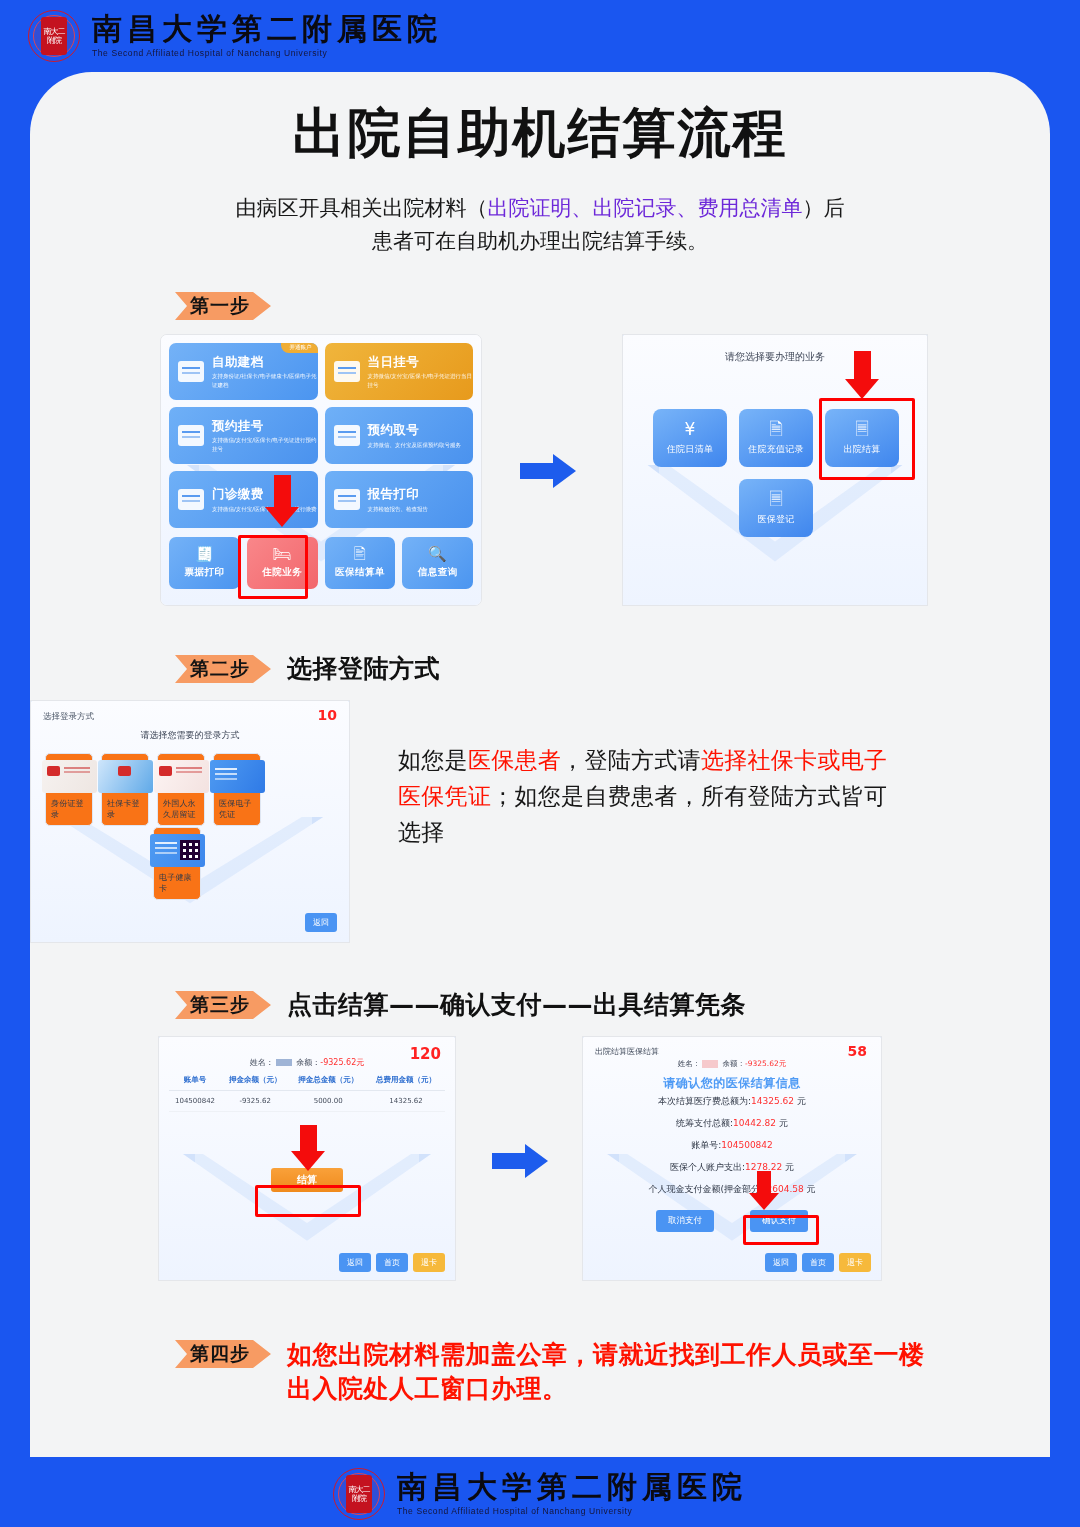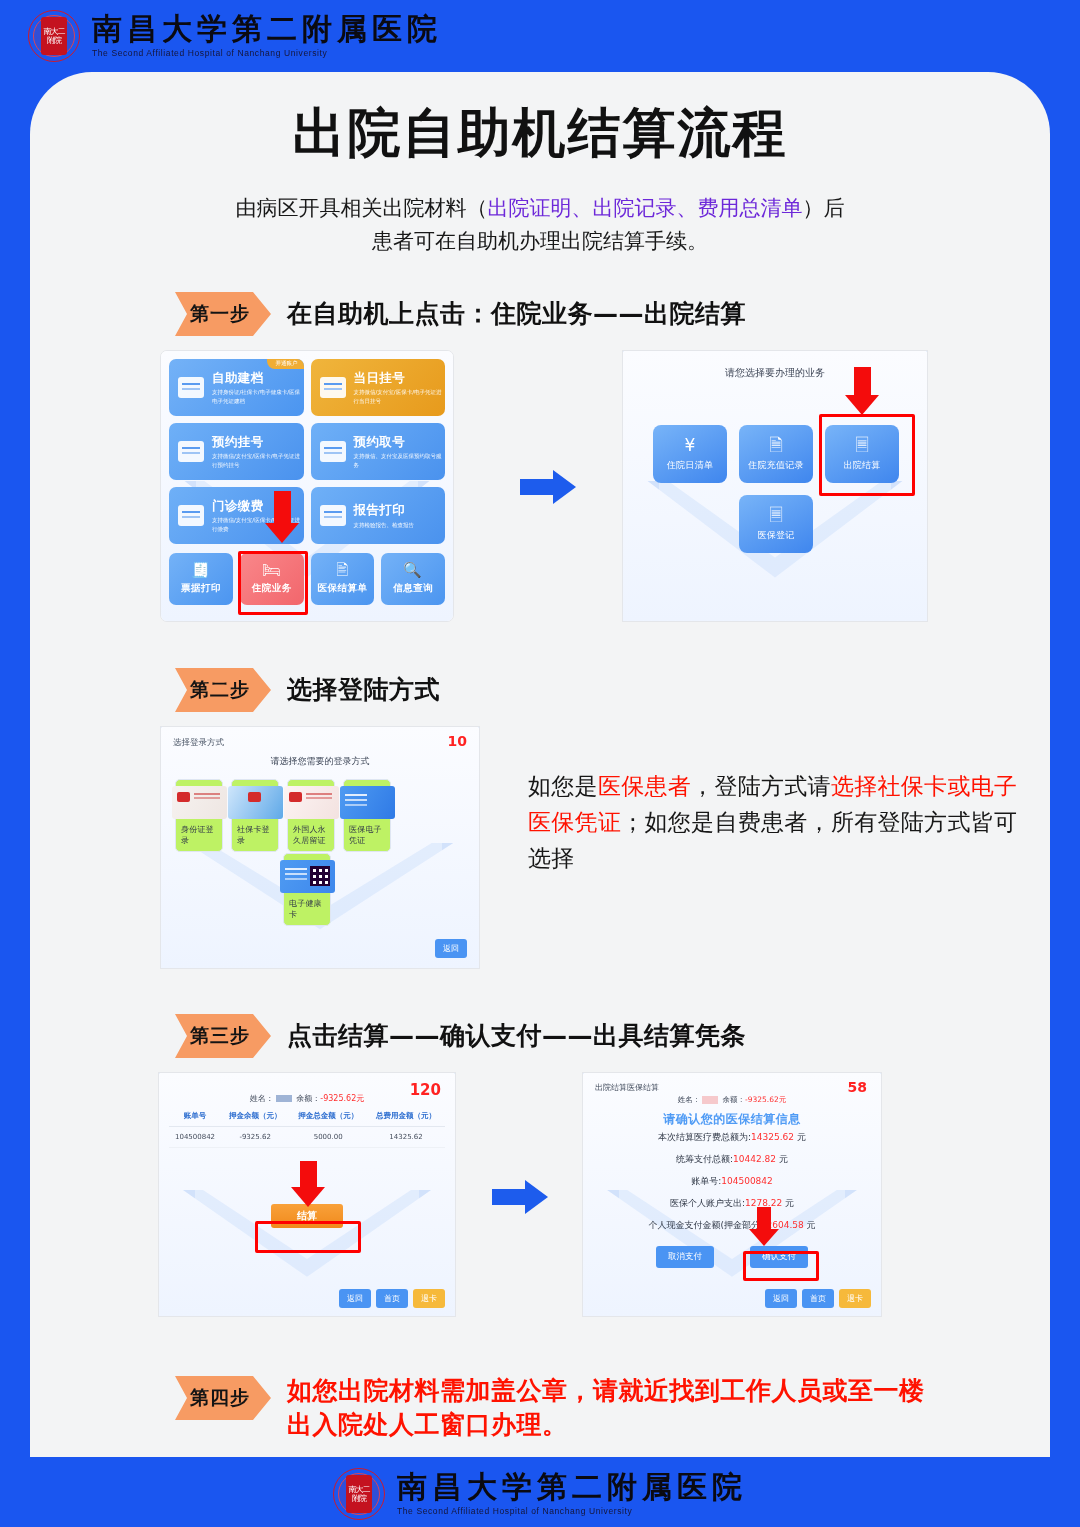--- a/index.html
+++ b/index.html
@@ -52,21 +52,21 @@
   }
   .subtitle {
     text-align: center; margin-top: 22px; font-size: 21px; line-height: 33px;
     color: #181818; font-family: "DejaVu Sans", sans-serif;
   }
   .subtitle .hl { color: #6d28d9; }
 
   
   .step-row { display: flex; align-items: center; margin-left: 145px; }
   .step-tag {
-    position: relative; height: 44px; min-width: 96px; background: #f79b63;
+    position: relative; height: 28px; min-width: 96px; background: #f79b63;
     color: #141414; font-size: 19px; font-weight: 700; letter-spacing: 1px;
     display: flex; align-items: center; justify-content: center;
     padding: 0 12px 0 6px;
     clip-path: polygon(0 0, calc(100% - 18px) 0, 100% 50%, calc(100% - 18px) 100%, 0 100%, 12px 50%);
     font-family: "DejaVu Sans", sans-serif;
   }
   .step-title {
     margin-left: 16px; font-size: 25px; font-weight: 700; color: #111; letter-spacing: .5px;
     font-family: "DejaVu Sans", sans-serif; line-height: 34px;
   }
@@ -88,21 +88,21 @@
   .iso-chevron {
     position: absolute; left: 8%; right: 8%; bottom: 6%; height: 46%;
     border-left: 12px solid rgba(173,203,247,.30);
     border-right: 12px solid rgba(173,203,247,.30);
     transform: skewY(0deg);
     clip-path: polygon(0 0, 8% 0, 50% 62%, 92% 0, 100% 0, 50% 78%);
     background: rgba(173,203,247,.26);
   }
 
   
-  .k1 { position: absolute; left: 0; top: 0; width: 294px; height: 272px; border-radius: 7px; }
+  .k1 { position: absolute; left: 0; top: 0; width: 322px; height: 272px; border-radius: 7px; }
   .k1grid { position: absolute; inset: 0; padding: 8px; display: flex; flex-direction: column; gap: 7px; }
   .k1row { display: flex; gap: 7px; }
   .tile-big {
     flex: 1; height: 57px; border-radius: 7px; position: relative; color: #fff;
     display: flex; align-items: center; padding-left: 9px; overflow: hidden;
   }
   .tile-blue { background: linear-gradient(135deg, #74b2f7, #4b95f0); }
   .tile-blue2 { background: linear-gradient(135deg, #6fb0f7, #4a92ee); }
   .tile-orange { background: linear-gradient(135deg, #f0b53c, #e79a1c); }
   .tile-ic {
@@ -159,21 +159,21 @@
   .biz .bic { font-size: 17px; line-height: 17px; }
   .biz .blbl { font-size: 9px; letter-spacing: .3px; }
 
   
   .k3 { position: absolute; left: 0; top: 0; width: 320px; height: 243px; }
   .k3 .hd { position: absolute; left: 12px; top: 10px; font-size: 8.5px; color: #4a5566; }
   .k3 .cnt { position: absolute; right: 12px; top: 6px; font-size: 14px; color: #ff2222; font-weight: 700; }
   .k3 .sub { position: absolute; left: 0; right: 0; top: 28px; text-align: center; font-size: 9px; color: #3d4657; }
   .lg-row { position: absolute; display: flex; gap: 8px; }
   .lg {
-    width: 48px; border: 1px solid #dfe6f2; border-radius: 5px; background: #bef264;
+    width: 48px; border: 1px solid #dfe6f2; border-radius: 5px; background: #f97316;
     padding: 6px 5px 5px; display: flex; flex-direction: column; align-items: center; gap: 5px;
   }
   .lg .cardimg { width: 55px; height: 33px; border-radius: 3px; position: relative; overflow: hidden; }
   .ci-id { background: linear-gradient(120deg,#f6f2f0,#eee6e2); }
   .ci-sb { background: linear-gradient(120deg,#cfe6fb,#5fa9e8); }
   .ci-fr { background: linear-gradient(120deg,#fdf4f3,#f3e2e0); }
   .ci-yb { background: linear-gradient(120deg,#4f9bf2,#2f7ae6); }
   .ci-hk { background: linear-gradient(120deg,#4f9bf2,#3d87ec); }
   .cardimg .seal {
     position: absolute; left: 5px; top: 6px; width: 13px; height: 10px; background: #d42b2b; border-radius: 2px;
@@ -251,21 +251,20 @@
 
     <div class="title">出院自助机结算流程</div>
 
     <div class="subtitle">
       <span>由病区开具相关出院材料（</span><span class="hl">出院证明、出院记录、费用总清单</span><span>）后</span><br>
       <span>患者可在自助机办理出院结算手续。</span>
     </div>
 
     <div class="step-row" style="margin-top:34px;">
       <div class="step-tag">第一步</div>
-      <div class="step-title">在自助机上点击：住院业务——出院结算</div>
     </div>
 
     <div class="shots" style="height:276px; margin-left:130px;">
 
       <div class="shot k1">
         <div class="iso-bg"></div>
           <div class="iso-chevron"></div>
         <div class="k1grid">
           <div class="k1row">
             <div class="tile-big tile-blue">
@@ -381,21 +380,21 @@
           <div class="head" style="left:0; top:28px;"></div>
         </div>
       </div>
     </div>
 
     <div class="step-row" style="margin-top:42px;">
       <div class="step-tag">第二步</div>
       <div class="step-title">选择登陆方式</div>
     </div>
 
-    <div class="shots" style="height:250px; margin-left:130px;padding-left:36px;">
+    <div class="shots" style="height:250px; padding-left:36px;">
       <div class="shot k3">
         <div class="iso-bg"></div>
           <div class="iso-chevron"></div>
         <div class="hd">选择登录方式</div>
         <div class="cnt">10</div>
         <div class="sub">请选择您需要的登录方式</div>
 
         <div class="lg-row" style="left:14px; top:52px;">
           <div class="lg">
             <div class="cardimg ci-id">

